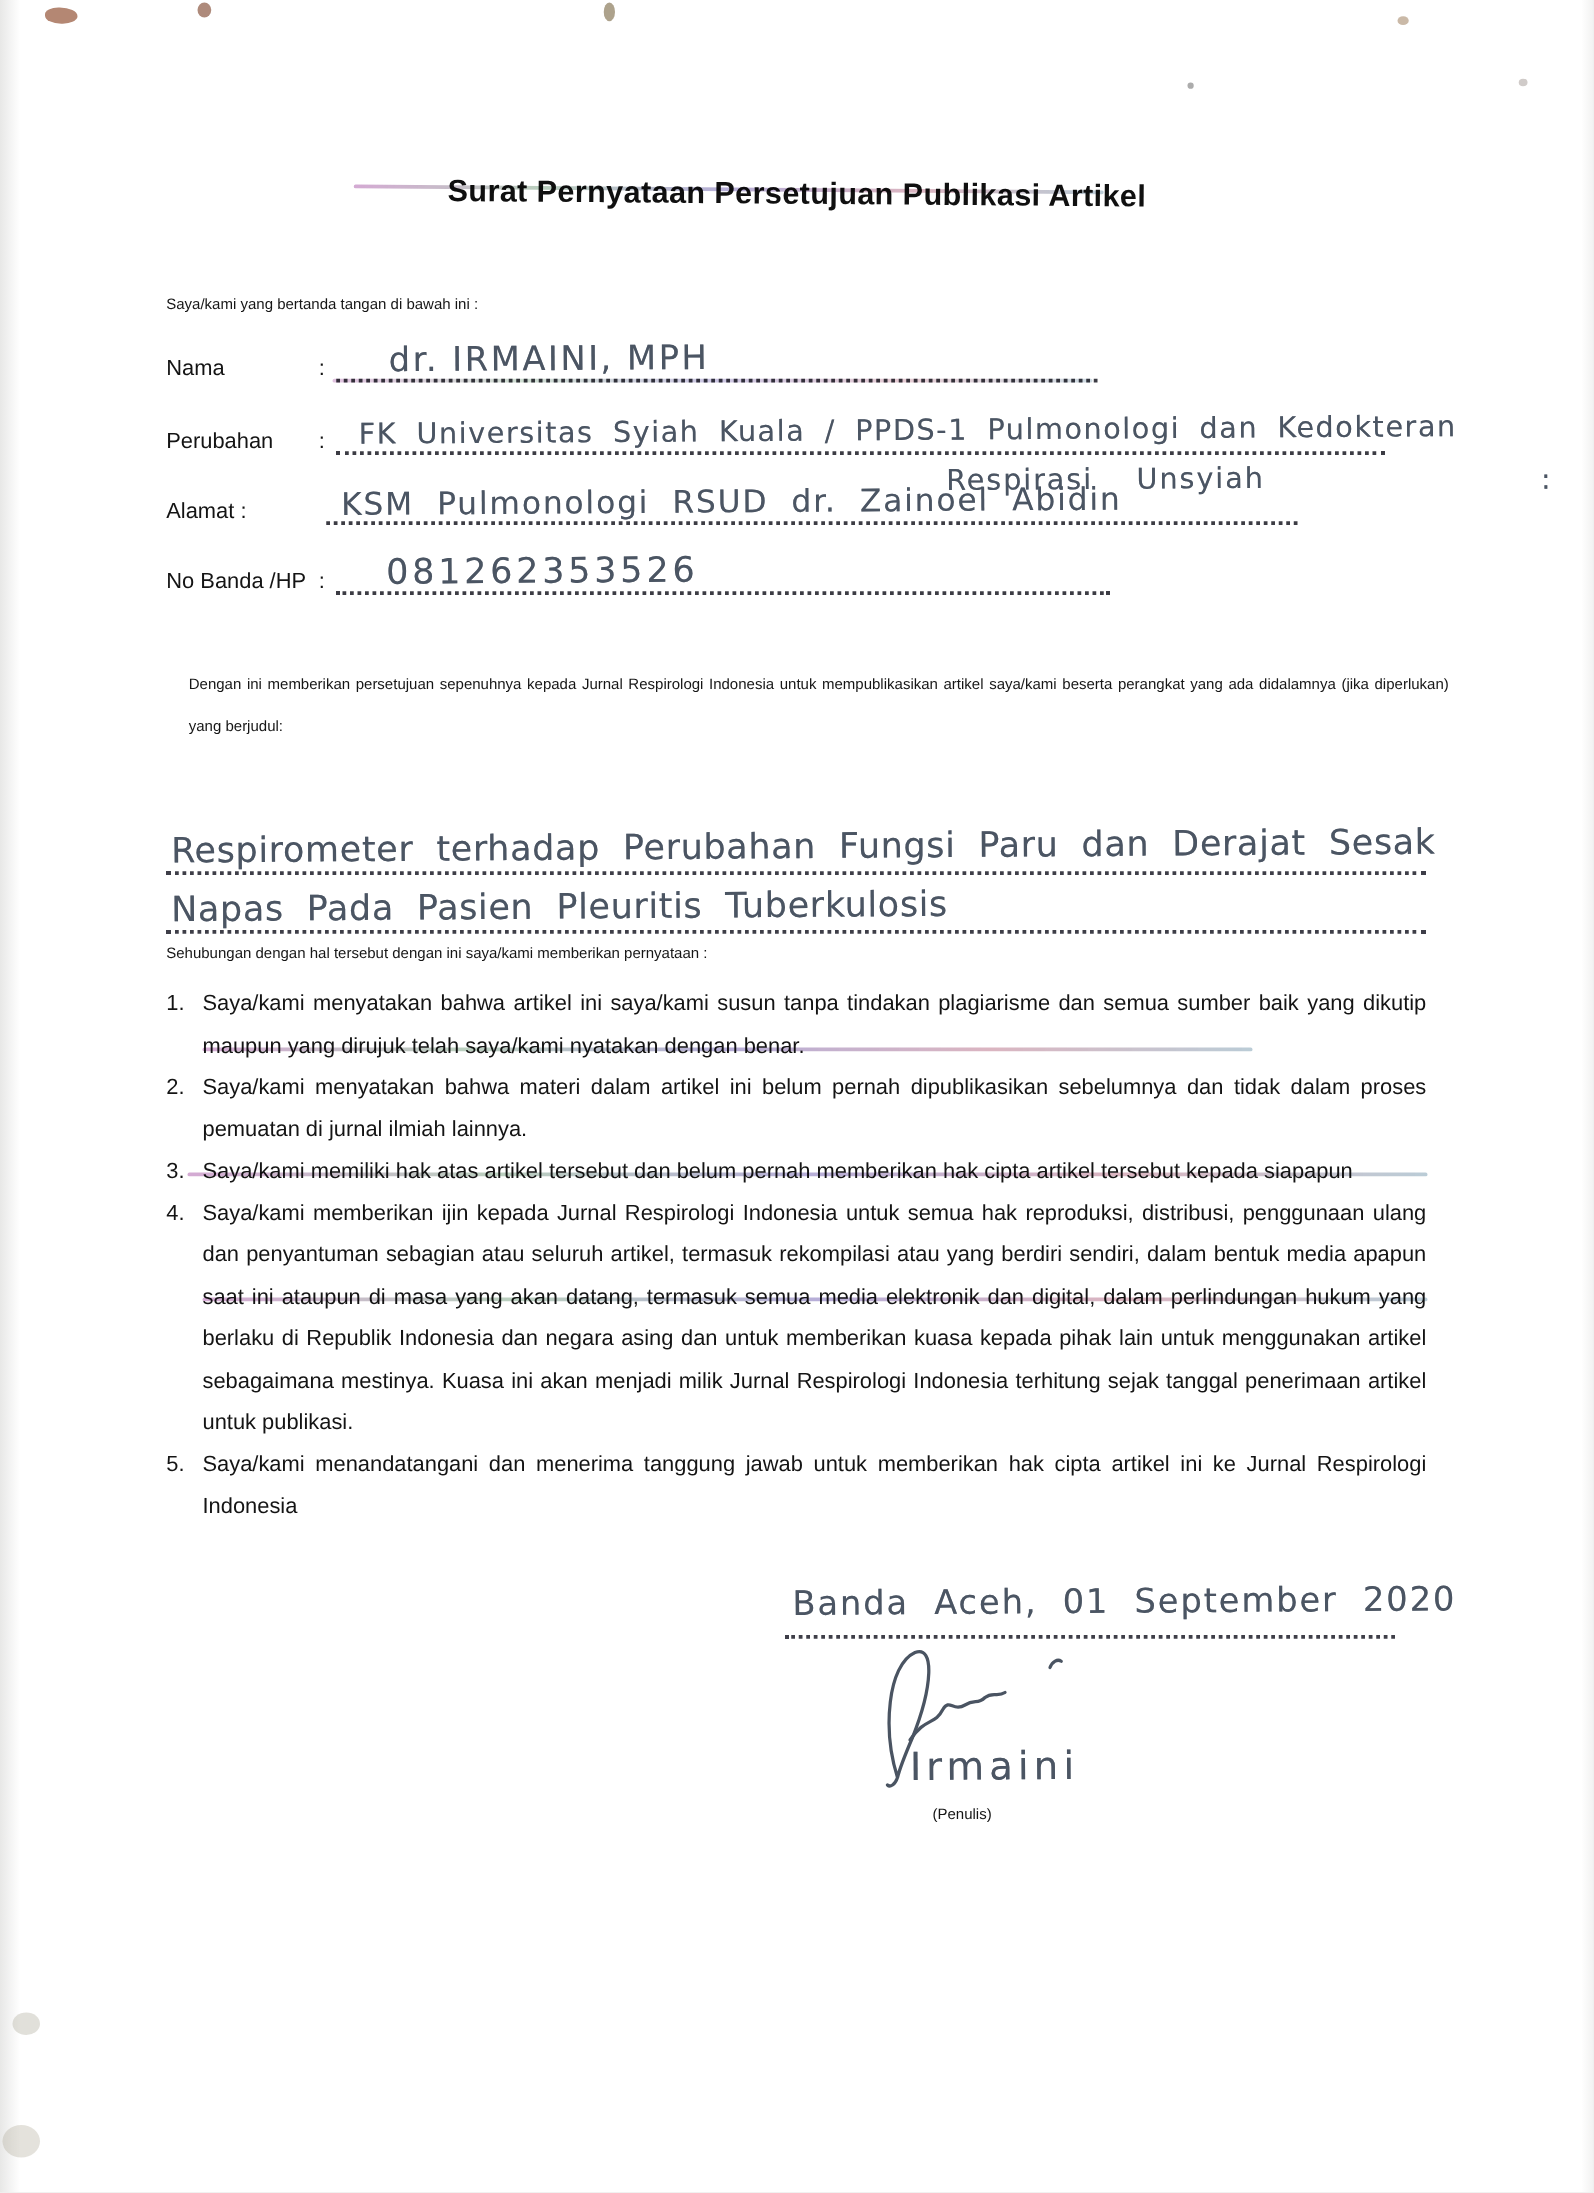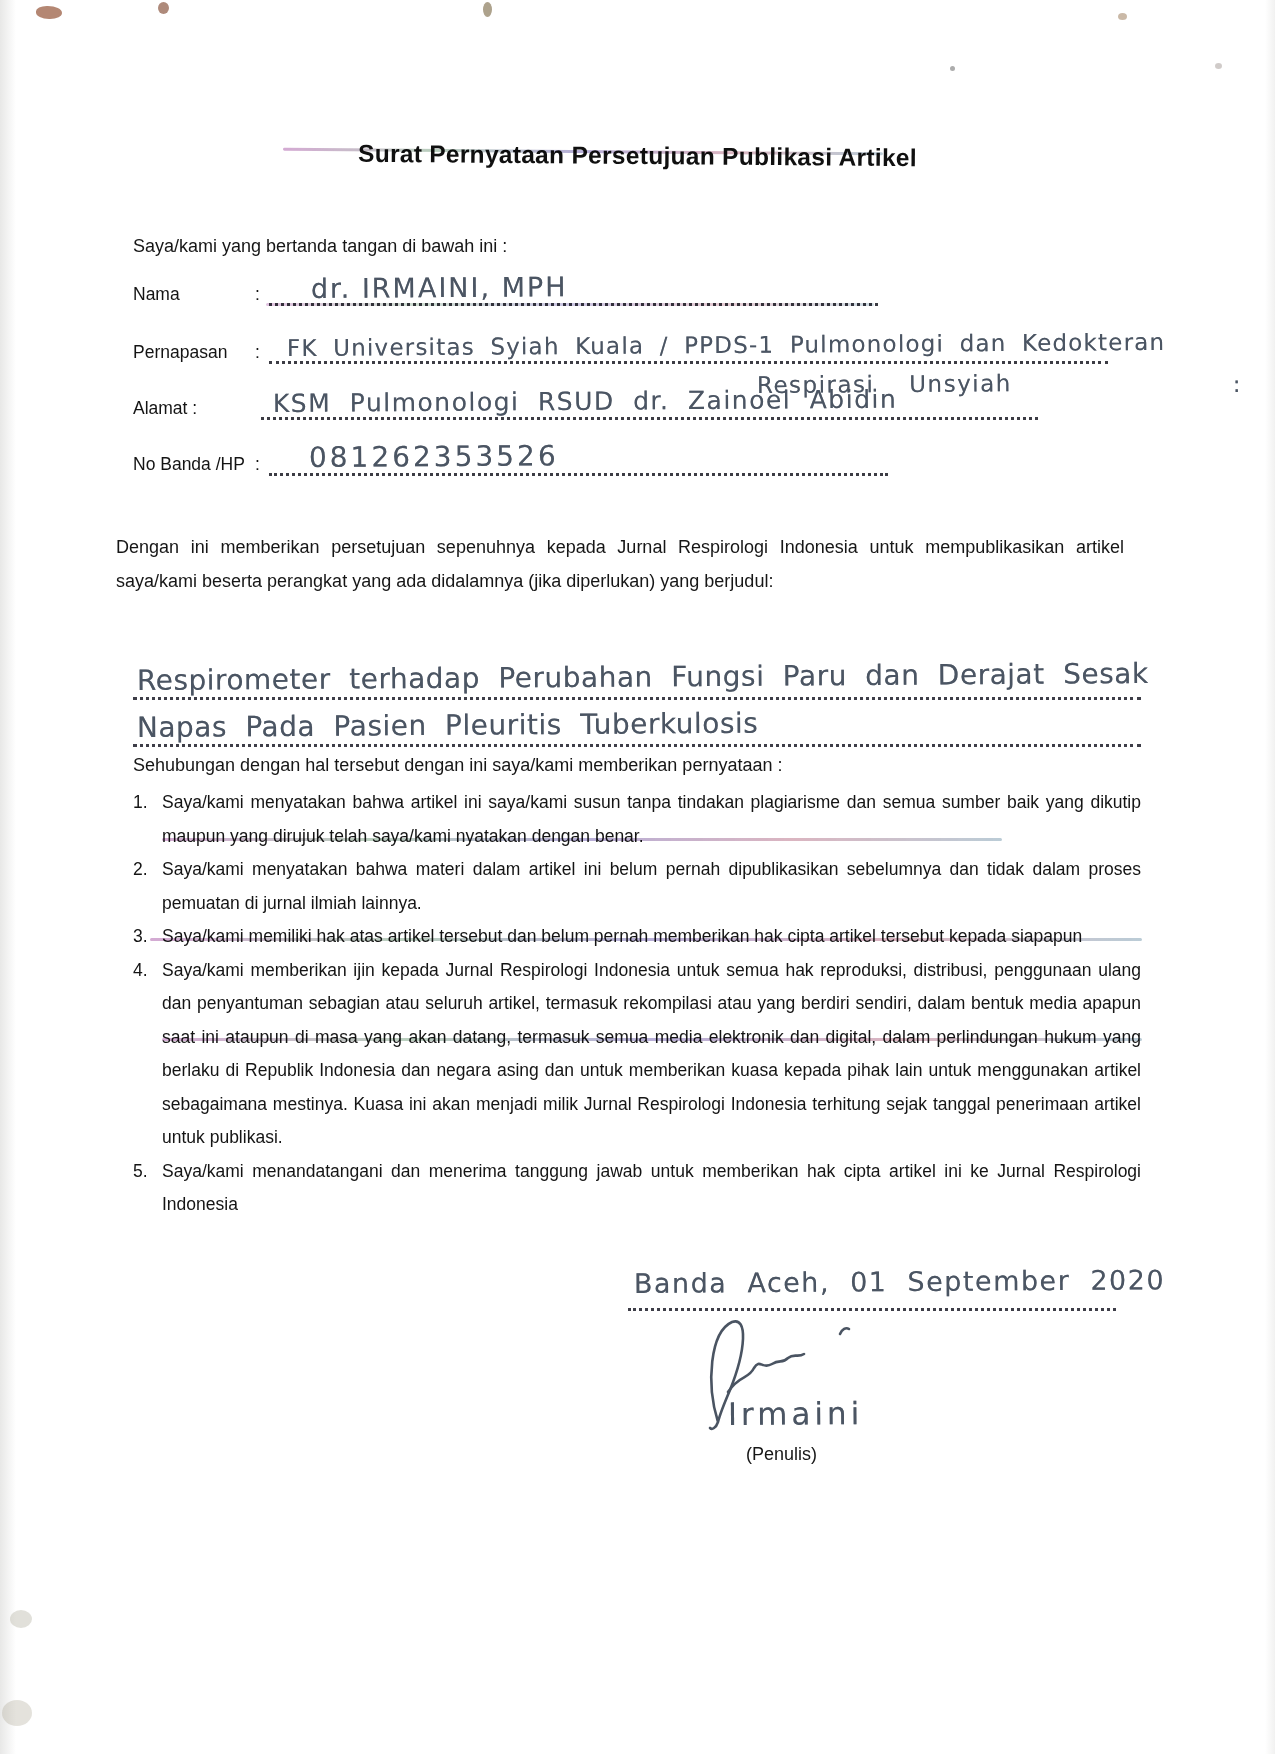--- a/index.html
+++ b/index.html
@@ -12,21 +12,21 @@
     content:"";position:absolute;left:0;top:0;bottom:0;width:16px;
     background:linear-gradient(90deg,rgba(110,110,104,.16),rgba(110,110,104,0));
     pointer-events:none;
   }
   .page::after{
     content:"";position:absolute;right:0;top:0;bottom:0;width:10px;
     background:linear-gradient(270deg,rgba(120,120,114,.10),rgba(120,120,114,0));
     pointer-events:none;
   }
   .abs{position:absolute;}
-  .print{font-size:18px;color:#161616;}
+  .print{font-size:12px;color:#161616;}
   .doc-title{
     left:0;right:0;top:126px;text-align:center;
     font-size:24.5px;font-weight:bold;letter-spacing:.3px;color:#101010;
     transform:rotate(.45deg);
   }
   .smear{
     position:absolute;height:3px;opacity:.7;mix-blend-mode:multiply;border-radius:2px;
     background:linear-gradient(90deg,rgba(152,52,150,.6),rgba(58,118,70,.5),rgba(82,62,160,.6),rgba(160,62,92,.55),rgba(60,110,140,.5));
   }
   .hand{
@@ -80,21 +80,21 @@
   <div class="row" style="top:264px;width:745px;">
     <span class="label">Nama</span>
     <span class="sep">:</span>
     <span class="line">
       <span class="hand hand-val" style="left:42px;font-size:27px;letter-spacing:2px;">dr. IRMAINI, MPH</span>
     </span>
   </div>
   <span class="smear" style="left:266px;top:303px;width:608px;opacity:.5;"></span>
 
   <div class="row" style="top:322px;width:975px;">
-    <span class="label">Pernapasan</span>
+    <span class="label">Perubahan</span>
     <span class="sep">:</span>
     <span class="line">
       <span class="hand hand-val" style="left:18px;font-size:23px;letter-spacing:1.2px;word-spacing:7px;">FK Universitas Syiah Kuala / PPDS-1 Pulmonologi dan Kedokteran</span>
     </span>
   </div>
   <span class="hand abs" style="left:757px;top:372px;font-size:23px;letter-spacing:1.5px;word-spacing:26px;">Respirasi Unsyiah</span>
   <span class="hand abs" style="left:1233px;top:372px;font-size:22px;">:</span>
 
   <div class="row row-alamat" style="top:378px;width:905px;gap:28px;">
     <span class="label">Alamat :</span>
@@ -105,21 +105,21 @@
   </div>
 
   <div class="row" style="top:434px;width:755px;">
     <span class="label">No Banda /HP</span>
     <span class="sep">:</span>
     <span class="line">
       <span class="hand hand-val" style="left:40px;font-size:28px;letter-spacing:3px;">081262353526</span>
     </span>
   </div>
 
-  <p class="abs print para" style="left:116px;top:530px;width:1008px;margin:0;">Dengan ini memberikan persetujuan sepenuhnya kepada Jurnal Respirologi Indonesia untuk mempublikasikan artikel saya/kami beserta perangkat yang ada didalamnya (jika diperlukan) yang berjudul:</p>
+  <p class="abs print para" style="left:151px;top:530px;width:1008px;margin:0;">Dengan ini memberikan persetujuan sepenuhnya kepada Jurnal Respirologi Indonesia untuk mempublikasikan artikel saya/kami beserta perangkat yang ada didalamnya (jika diperlukan) yang berjudul:</p>
 
   <div class="art-row" style="top:656px;text-align:right;">
     <span class="hand hand-val">Respirometer terhadap Perubahan Fungsi Paru dan Derajat Sesak</span>
   </div>
   <div class="art-row" style="top:691px;margin-top:12px;">
     <span class="hand hand-val">Napas Pada Pasien Pleuritis Tuberkulosis</span>
   </div>
 
   <p class="abs print" style="left:133px;top:755px;margin:0;">Sehubungan dengan hal tersebut dengan ini saya/kami memberikan pernyataan :</p>
 

